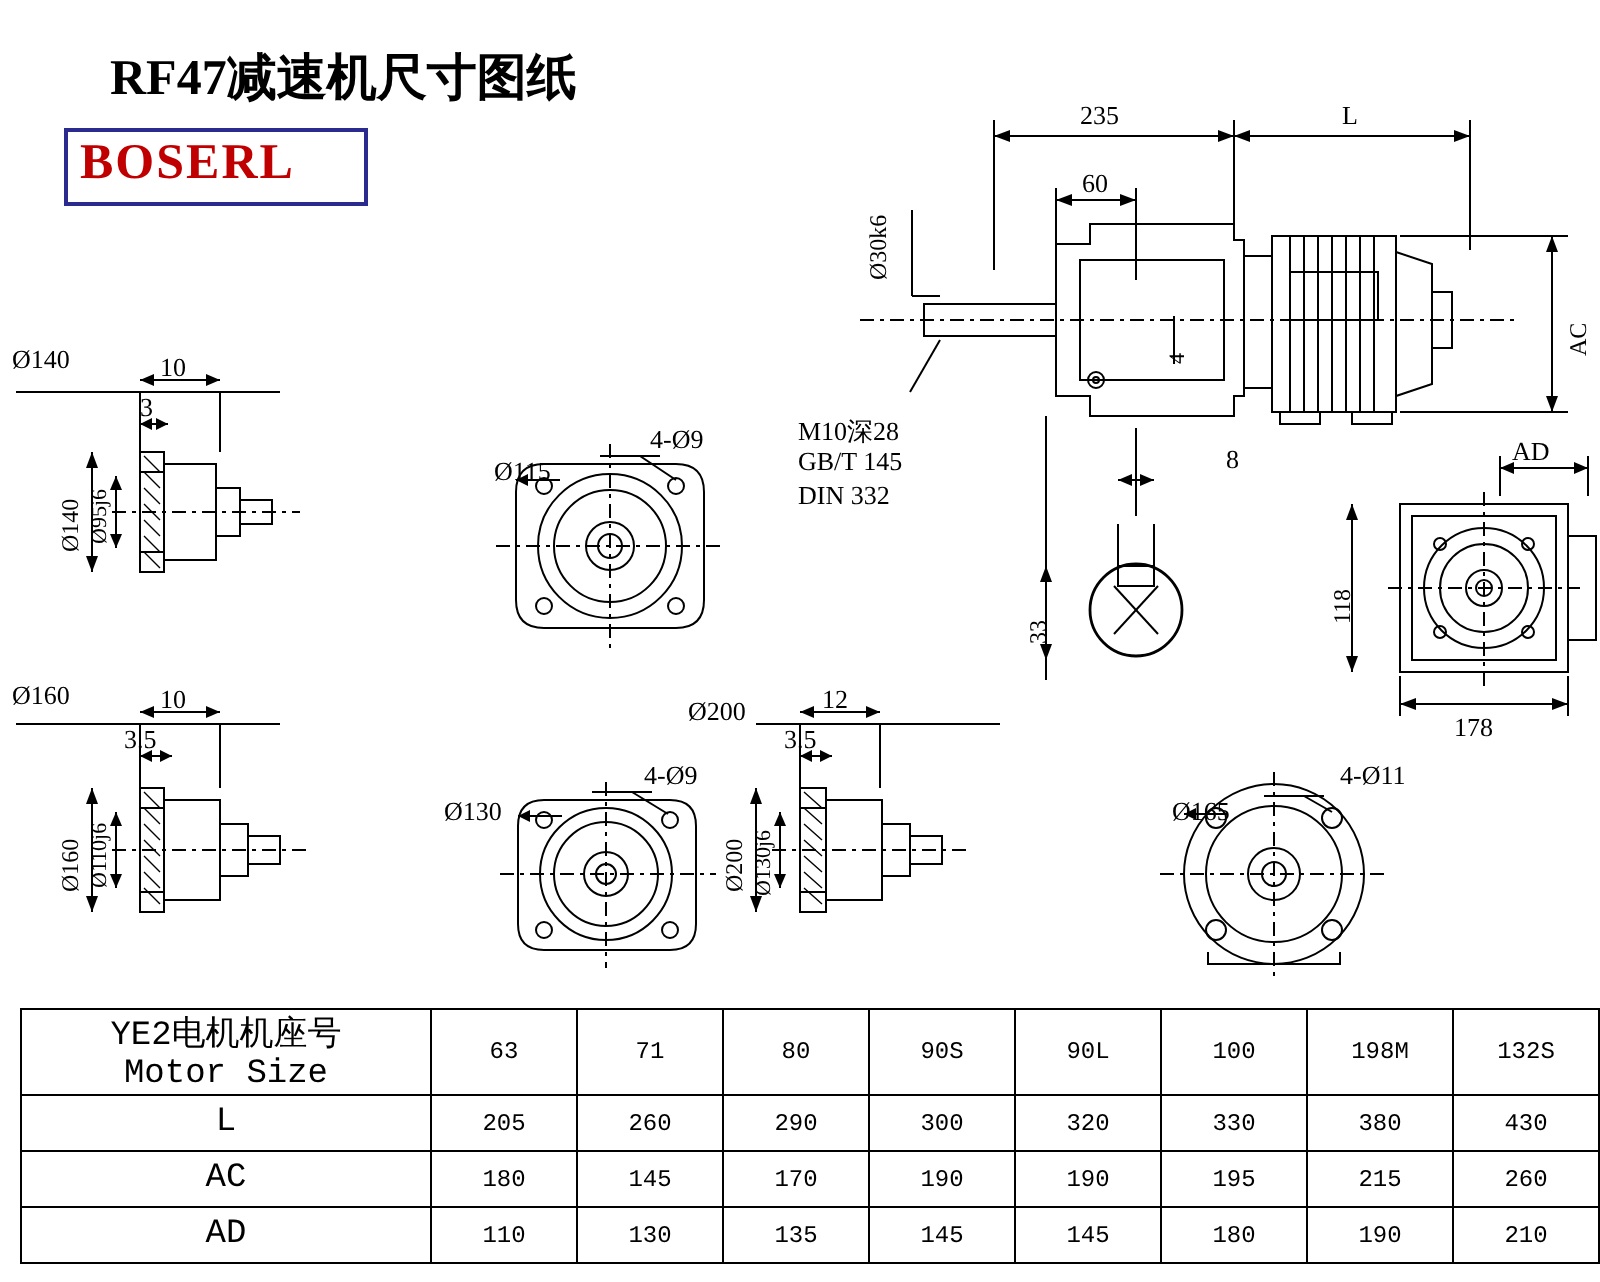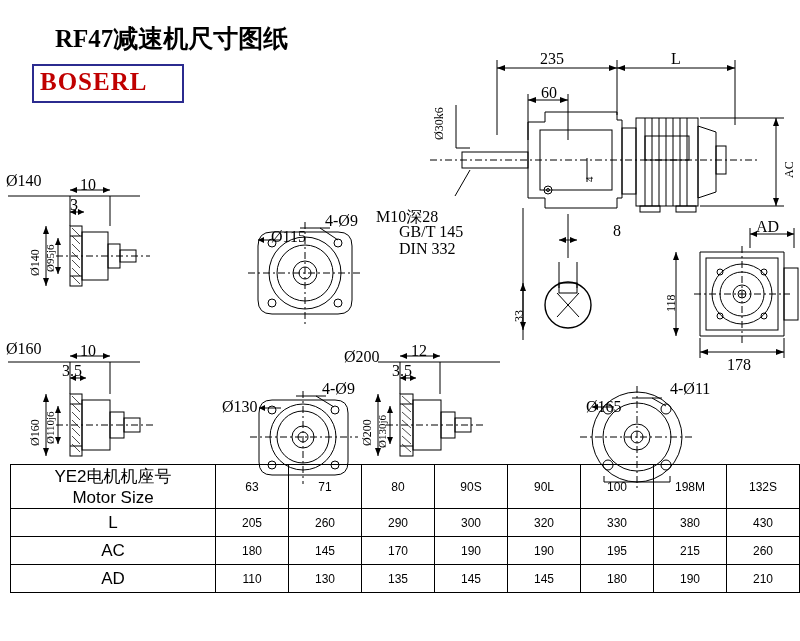--- a/index.html
+++ b/index.html
@@ -25,37 +25,37 @@
     border:2px solid #2b2b8f;
     background:#fff;
   }
   .logo-text{
     position:absolute;left:40px;top:68px;
     font-family:"Liberation Serif", serif;
     font-weight:bold;font-size:25px;color:#c00000;
     letter-spacing:1px;
   }
 
-  .lbl{position:absolute;font-family:"Liberation Serif",serif;font-size:16px;white-space:nowrap;}
+  .lbl{position:absolute;font-family:"Liberation Serif",serif;font-size:13px;white-space:nowrap;}
   .vlbl{position:absolute;font-family:"Liberation Serif",serif;font-size:12px;white-space:nowrap;
         transform-origin:left top;transform:rotate(-90deg);}
   .vlbl11{position:absolute;font-family:"Liberation Serif",serif;font-size:11px;white-space:nowrap;
         transform-origin:left top;transform:rotate(-90deg);}
 
   svg{position:absolute;left:0;top:0;overflow:visible;}
   .s{fill:none;stroke:#000;stroke-width:1;}
   .s2{fill:none;stroke:#000;stroke-width:1.4;}
   .sd{fill:none;stroke:#000;stroke-width:1;stroke-dasharray:7 3 2 3;}
   .hatch{fill:none;stroke:#000;stroke-width:0.7;}
 
   
   .tbl{
-    position:absolute;left:10px;top:464px;
+    position:absolute;left:10px;top:504px;
     border-collapse:collapse;
-    font-family:Liberation Sans, sans-serif;
+    font-family:Liberation Mono, monospace;
     border-radius:22px;
   }
   .tbl td{
     border:1px solid #000;
     text-align:center;
     font-size:12px;
     height:27px;
     padding:0 2px;
   }
   .tbl td.first{width:200px;font-size:17px;}
@@ -299,37 +299,37 @@
     <line class="s" x1="652" y1="398" x2="666" y2="406"></line>
     <line class="s" x1="632" y1="398" x2="662" y2="398"></line>
     <line class="s" x1="592" y1="407" x2="614" y2="407"></line>
     <polygon points="592,407 598,404 598,410" fill="#000"></polygon>
   </svg>
 
   <div class="lbl" style="left:540px;top:50px;">235</div>
   <div class="lbl" style="left:671px;top:50px;">L</div>
   <div class="lbl" style="left:541px;top:84px;">60</div>
   <div class="vlbl" style="left:432px;top:140px;">Ø30k6</div>
-  <div class="lbl" style="left:376px;top:207px;">M10深28</div>
+  <div class="lbl" style="left:399px;top:207px;">M10深28</div>
   <div class="lbl" style="left:399px;top:223px;">GB/T 145</div>
   <div class="lbl" style="left:399px;top:240px;">DIN 332</div>
   <div class="lbl" style="left:613px;top:222px;">8</div>
   <div class="vlbl" style="left:512px;top:322px;">33</div>
   <div class="vlbl11" style="left:583px;top:182px;">4</div>
   <div class="vlbl" style="left:782px;top:178px;">AC</div>
   <div class="lbl" style="left:756px;top:218px;">AD</div>
   <div class="vlbl" style="left:664px;top:312px;">118</div>
   <div class="lbl" style="left:727px;top:356px;">178</div>
 
   <div class="lbl" style="left:6px;top:172px;">Ø140</div>
   <div class="lbl" style="left:80px;top:176px;">10</div>
   <div class="lbl" style="left:70px;top:196px;">3</div>
   <div class="vlbl" style="left:28px;top:276px;">Ø140</div>
   <div class="vlbl11" style="left:44px;top:272px;">Ø95j6</div>
-  <div class="lbl" style="left:247px;top:228px;margin-left:24px;">Ø115</div>
+  <div class="lbl" style="left:247px;top:228px;">Ø115</div>
   <div class="lbl" style="left:325px;top:212px;">4-Ø9</div>
 
   <div class="lbl" style="left:6px;top:340px;">Ø160</div>
   <div class="lbl" style="left:80px;top:342px;">10</div>
   <div class="lbl" style="left:62px;top:362px;">3.5</div>
   <div class="vlbl" style="left:28px;top:446px;">Ø160</div>
   <div class="vlbl11" style="left:44px;top:444px;">Ø110j6</div>
   <div class="lbl" style="left:222px;top:398px;">Ø130</div>
   <div class="lbl" style="left:322px;top:380px;">4-Ø9</div>
 

